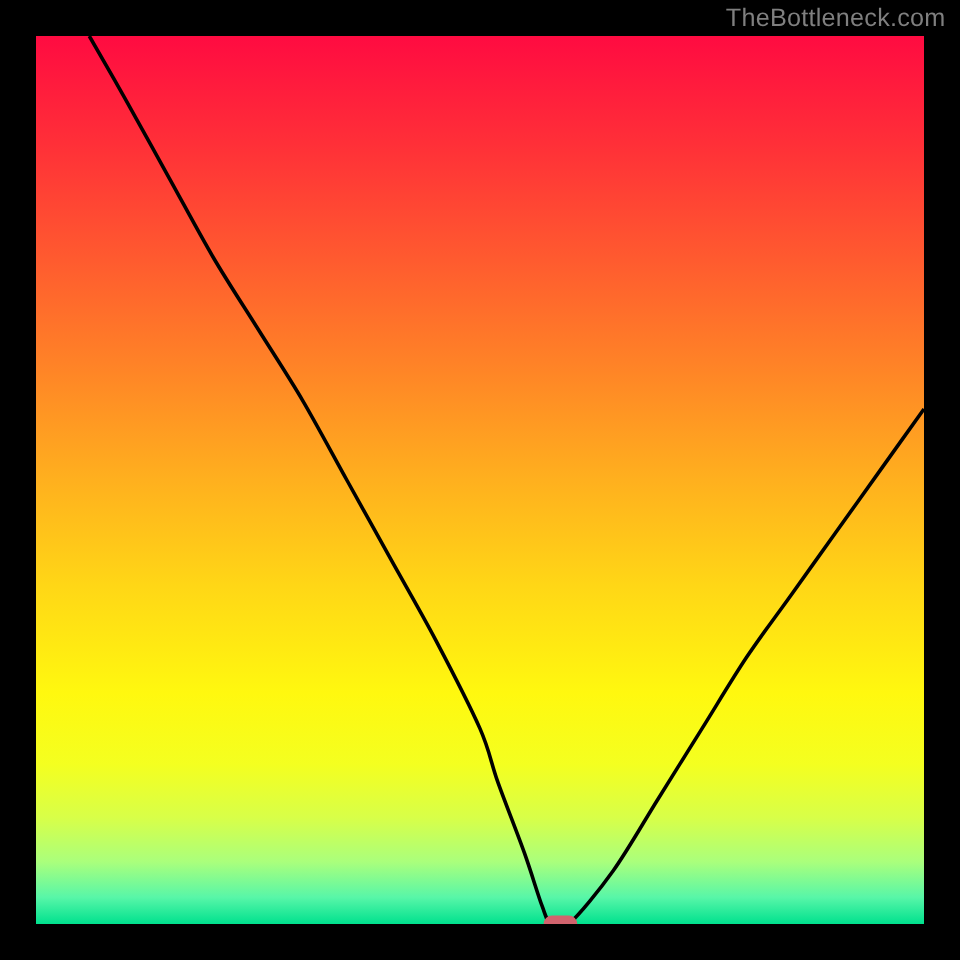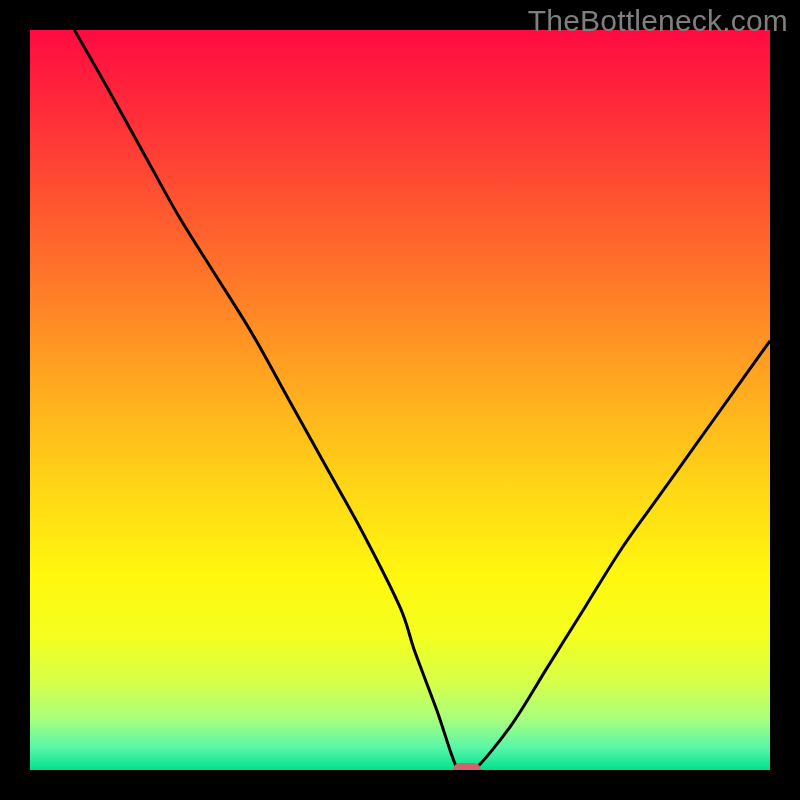--- a/index.html
+++ b/index.html
@@ -15,21 +15,21 @@
     position: relative;
     width: 800px;
     height: 800px;
     background: #000;
   }
   .watermark {
     position: absolute;
     top: 4px;
     right: 12px;
     color: #7f7f7f;
-    font-size: 30px;
+    font-size: 21px;
     font-weight: 400;
     letter-spacing: 0.2px;
     z-index: 10;
   }
   .plot-area {
     position: absolute;
     left: 30px;
     top: 30px;
     width: 740px;
     height: 740px;

